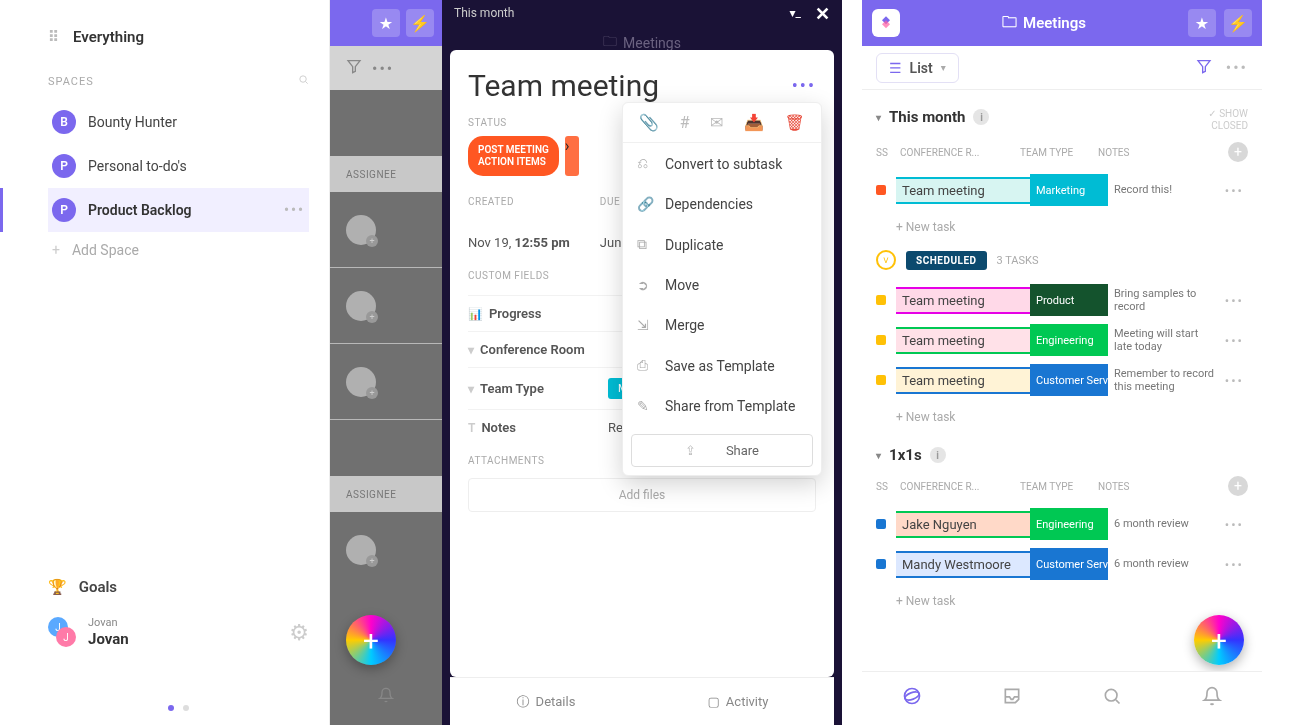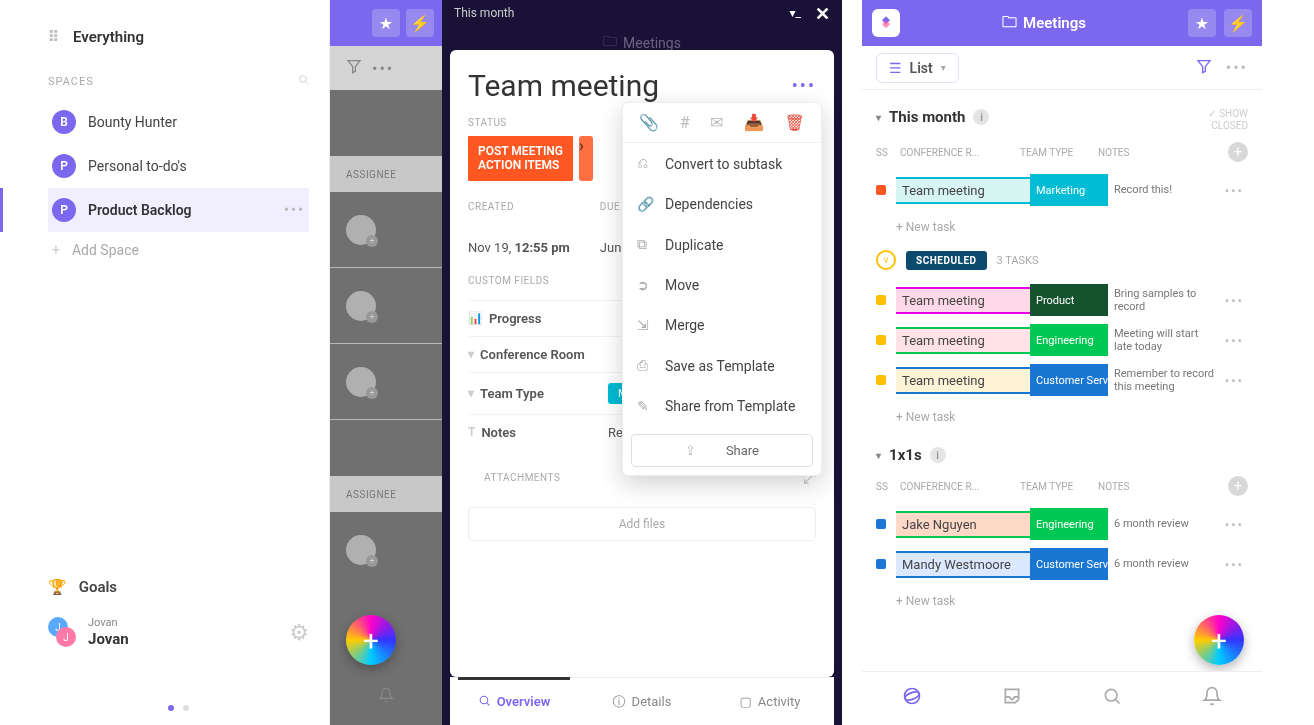--- a/index.html
+++ b/index.html
@@ -44,21 +44,21 @@
   
   .pane3 .topstrip { height:26px; display:flex; align-items:center; justify-content:space-between; padding:0 12px; color:#ccc; font-size:12px;}
   .pane3 .topstrip .right { display:flex; gap:14px; align-items:center;}
   .pane3 .phantom-header { height:34px; display:flex; align-items:center; justify-content:center; color:#6b6280; font-size:14px; gap:6px;}
   .task-card { position:absolute; top:50px; left:8px; right:8px; bottom:48px; background:#fff; border-radius:6px; padding:18px 18px 0; overflow:hidden;}
   .task-title-row { display:flex; justify-content:space-between; align-items:center; margin-bottom:14px;}
   .task-title { font-size:30px; font-weight:400; color:#333;}
   .more-purple { color:#7b68ee; font-size:18px; letter-spacing:2px;}
   .label-sm { font-size:10px; color:#aaa; letter-spacing:0.5px; margin-bottom:8px;}
   .status-row { display:flex; gap:6px; margin-bottom:20px;}
-  .status-chip { background:#ff5722; color:#fff; font-size:12px; font-weight:600; padding:8px 10px; border-radius:1px; line-height:1.2;}
+  .status-chip { background:#ff5722; color:#fff; font-size:10px; font-weight:600; padding:8px 10px; border-radius:15px; line-height:1.2;}
   .status-step { width:14px; background:#ff5722; border-radius:3px; opacity:0.85;}
   .meta-row { display:flex; gap:30px; margin-bottom:20px;}
   .meta-col { }
   .meta-val { font-size:13px; color:#555;margin-top:28px;}
   .meta-val b { font-weight:700; }
   .cf-section .label-sm { margin-bottom:14px;}
   .cf-row { display:flex; align-items:center; gap:10px; padding:10px 0; border-top:1px solid #f2f2f2; font-size:13px; color:#555;}
   .cf-row .cf-name { width:130px; font-weight:600; display:flex; align-items:center; gap:6px;}
   .cf-row .mini-icon { color:#ccc; font-size:12px;}
   .cf-tag { background:#00bcd4; color:#fff; font-size:11px; padding:4px 10px; border-radius:3px;}
@@ -270,35 +270,28 @@
       <div class="cf-row">
         <div class="cf-name">
             <span class="mini-icon">T</span>
             <span>Notes</span>
           </div>
         <span>Record this!</span>
       </div>
     </div>
     <div class="attach-section">
       <div class="attach-header">
-        <div class="label-sm" style="margin:16px">ATTACHMENTS</div>
+        <div class="label-sm" style="margin:0">ATTACHMENTS</div>
         <span style="color:#bbb;">⤢</span>
       </div>
       <div class="add-files">Add files</div>
     </div>
   </div>
 
   <div class="task-tabs">
-    <div class="task-tab active">
-      <span><svg viewBox="0 0 24 24" fill="none" stroke="currentColor" stroke-width="2">
-            <circle cx="11" cy="11" r="7"></circle>
-            <line x1="21" y1="21" x2="16.65" y2="16.65"></line>
-          </svg></span>
-      <span>Overview</span>
-    </div>
     <div class="task-tab">
       <span>ⓘ</span>
       <span>Details</span>
     </div>
     <div class="task-tab">
       <span>▢</span>
       <span>Activity</span>
     </div>
   </div>
 

